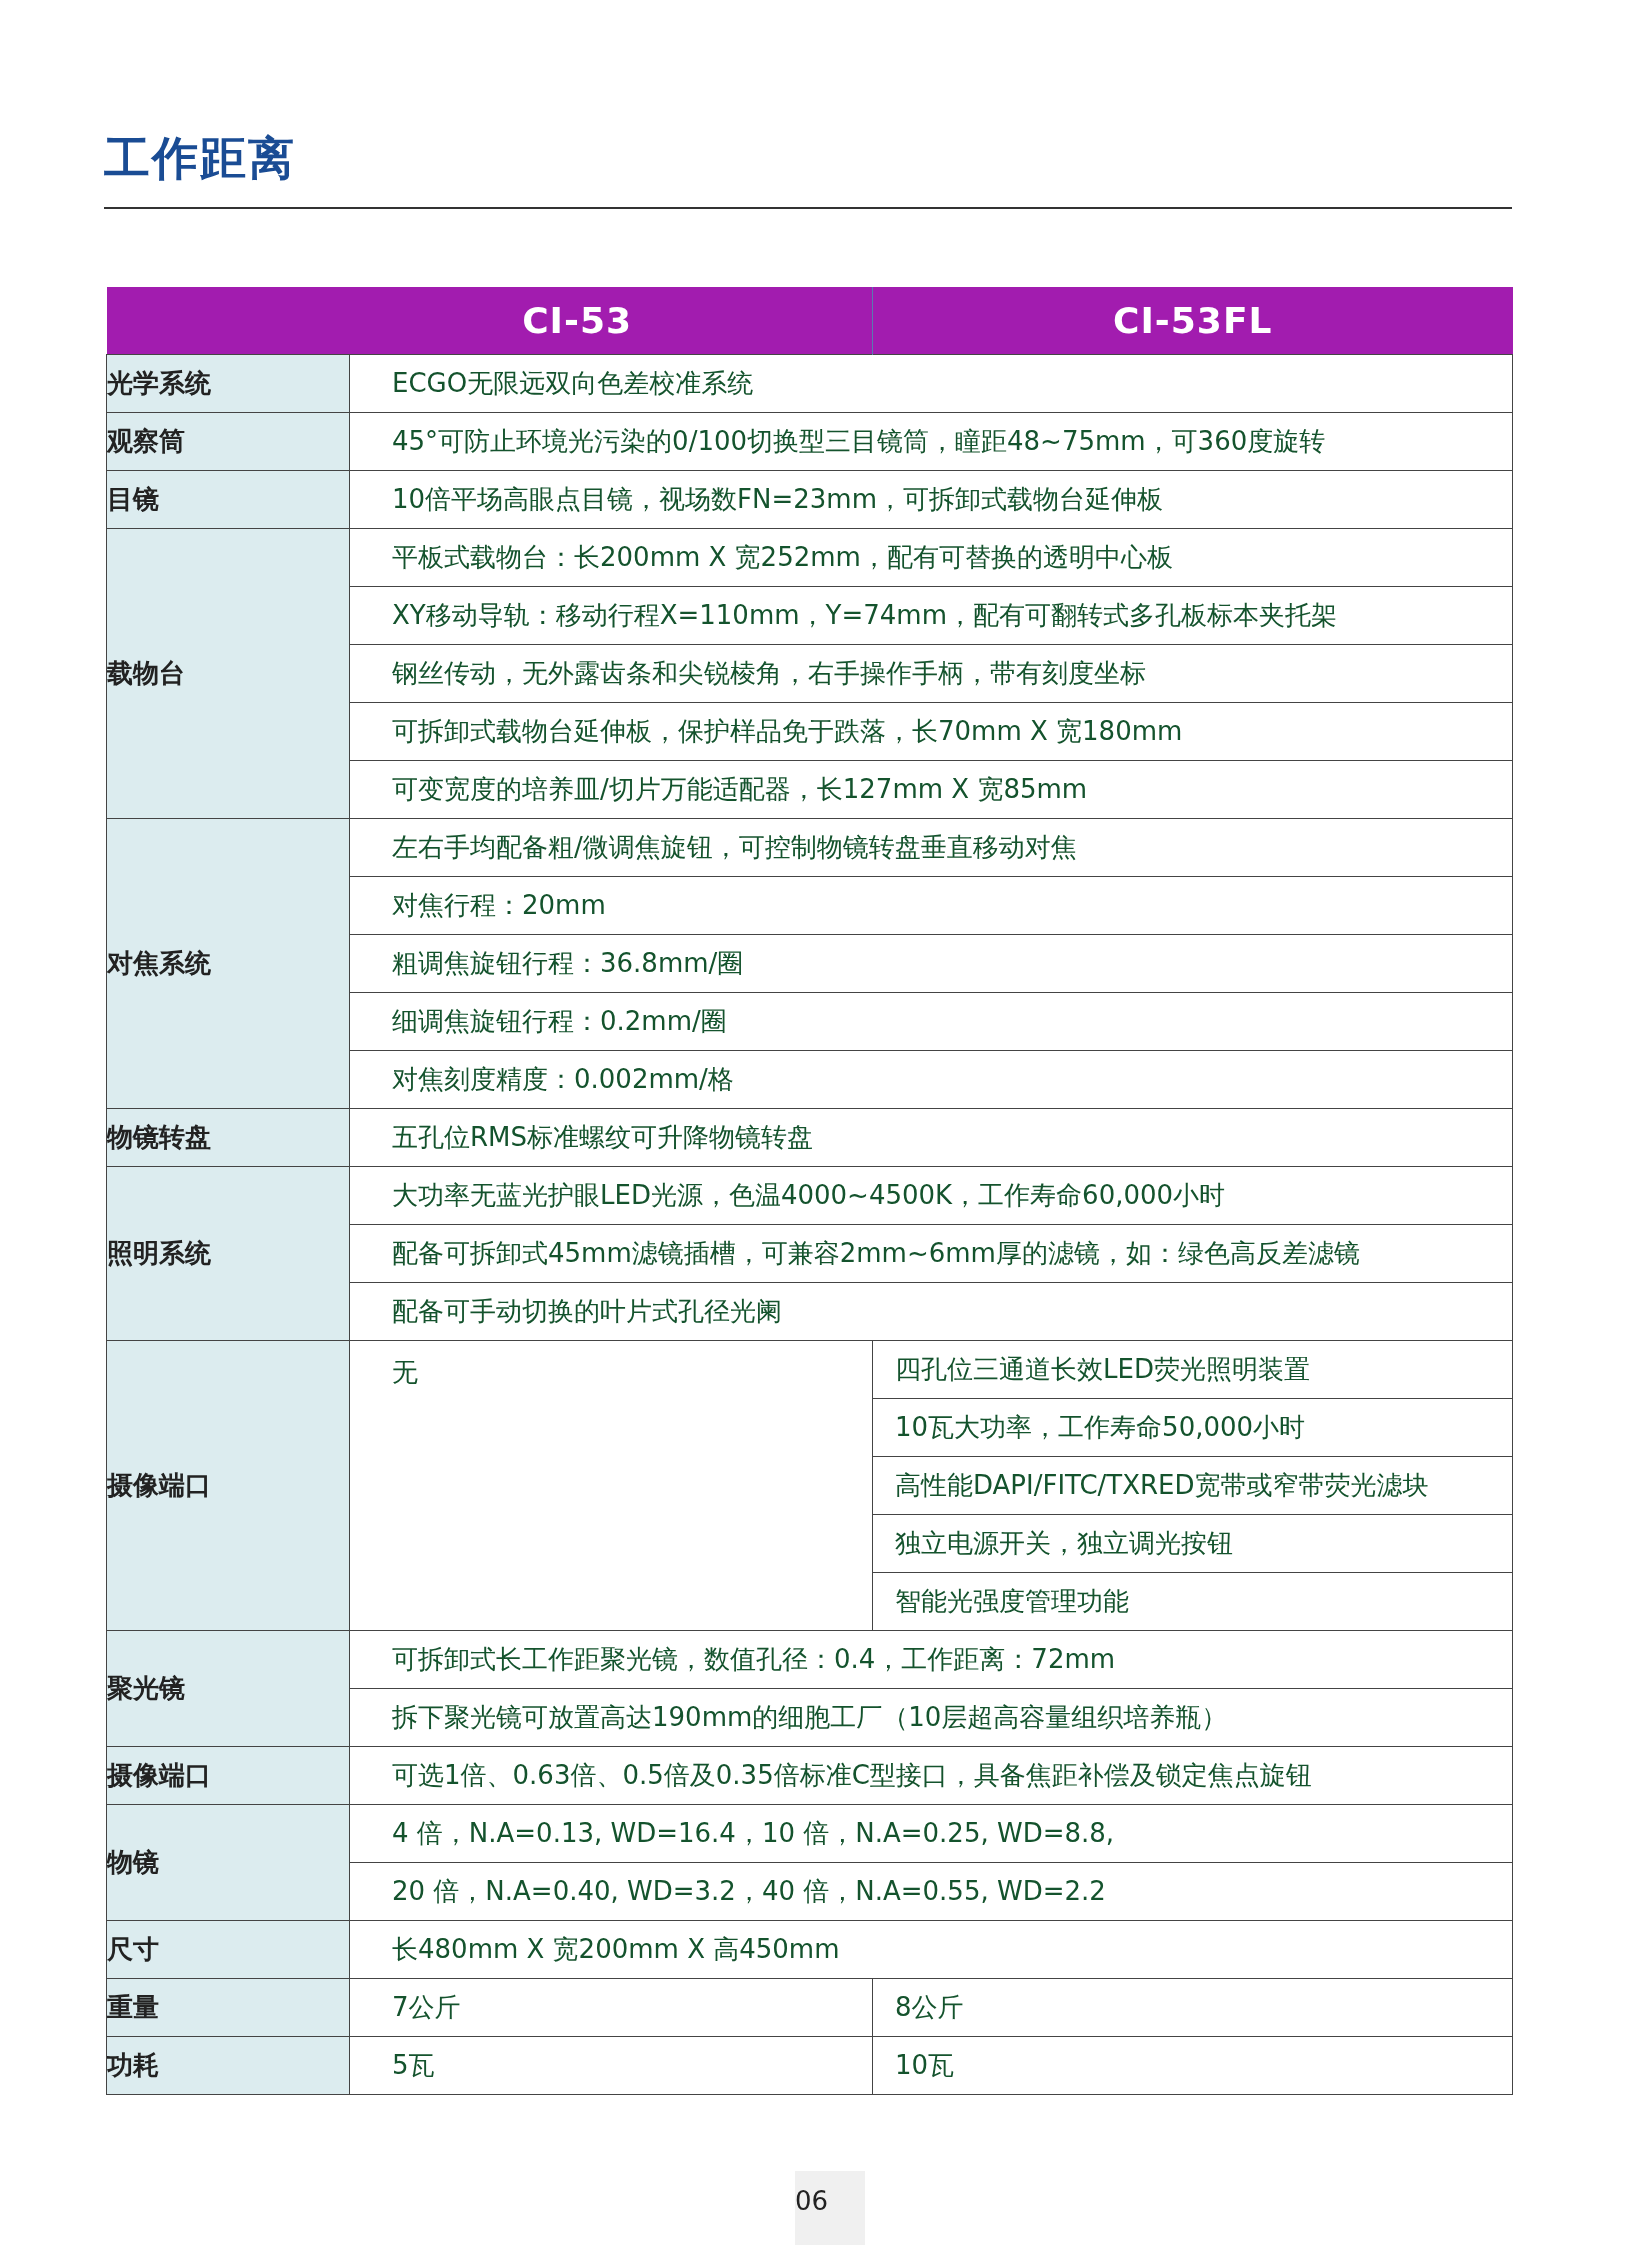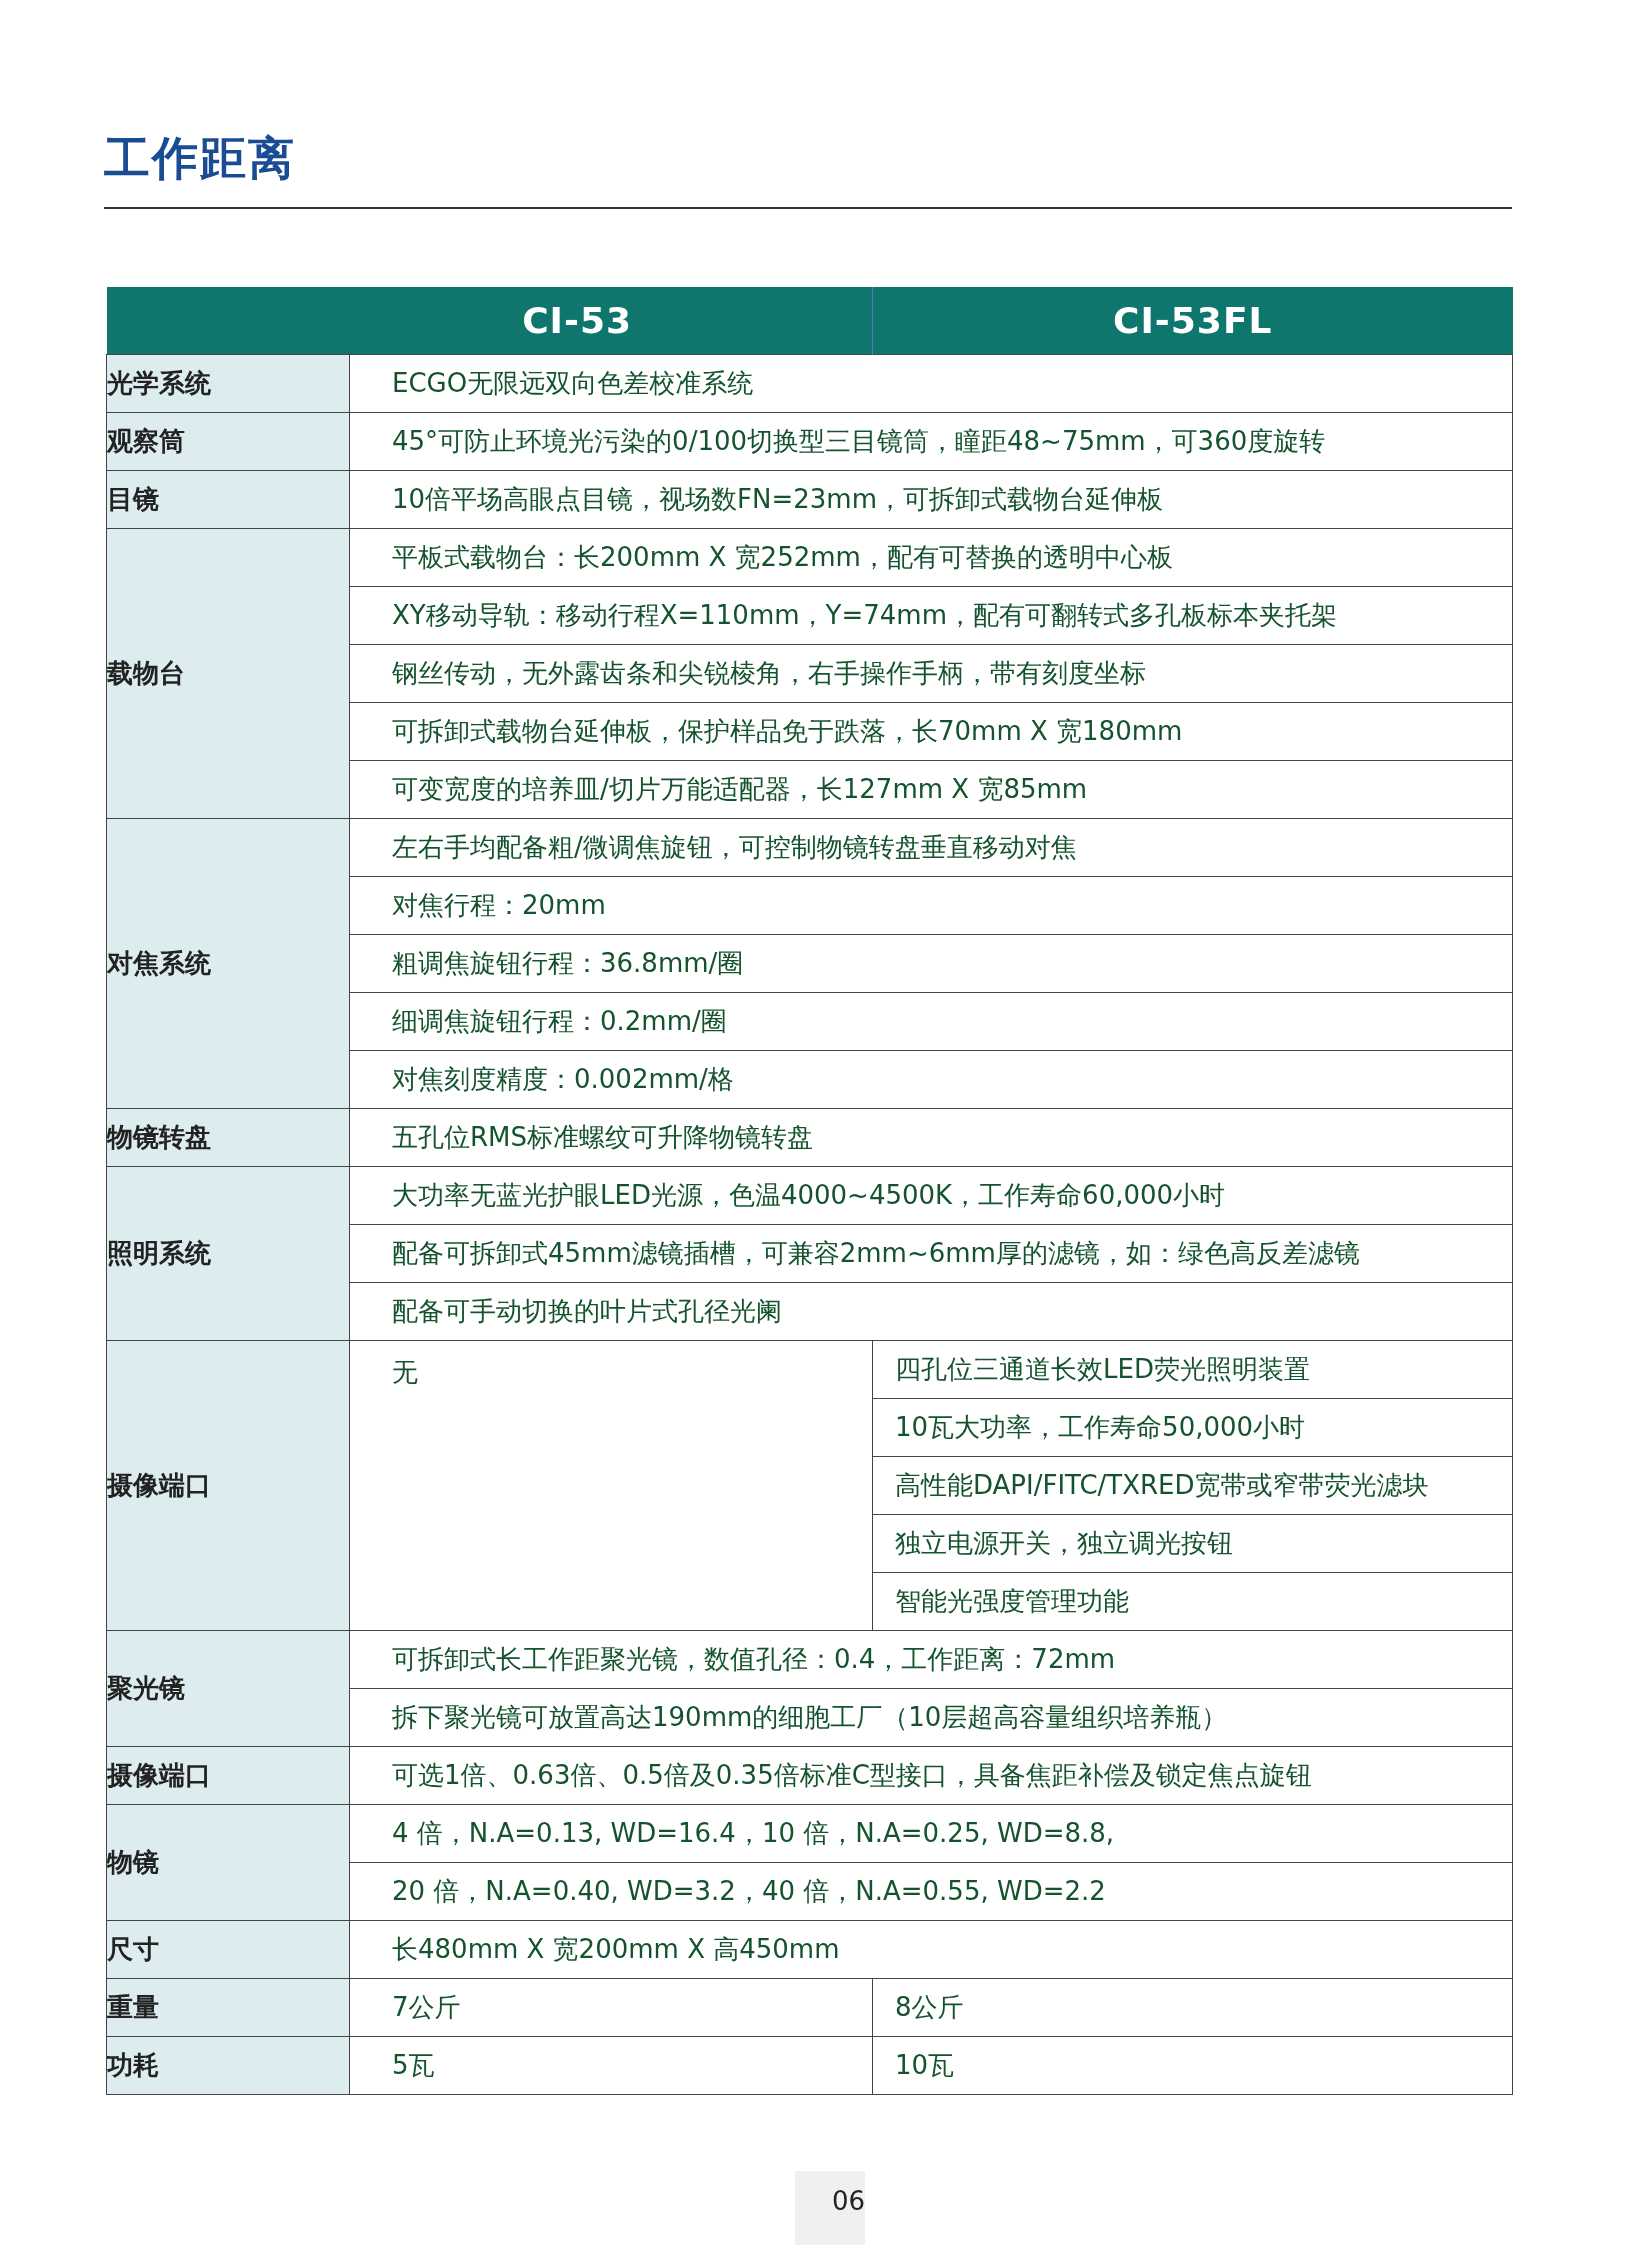--- a/index.html
+++ b/index.html
@@ -6,31 +6,31 @@
   body { width:1651px; height:2245px; position:relative; overflow:hidden;
          font-family:"DejaVu Sans","Liberation Sans",sans-serif; color:#333333; }
   .title { position:absolute; left:104px; top:128px; font-size:46px; font-weight:bold;
            color:#1a4c94; letter-spacing:2px; line-height:60px; }
   .rule { position:absolute; left:104px; top:207px; width:1408px; height:2px; background:#333; }
   table.spec { position:absolute; left:106px; top:287px; width:1406px; border-collapse:collapse;
                table-layout:fixed; }
   table.spec col.c0 { width:243px; }
   table.spec col.c1 { width:523px; }
   table.spec col.c2 { width:640px; }
-  thead th { background:#0f766e; color:#ffffff; height:67px; font-size:36px; font-weight:bold;
+  thead th { background:#a21caf; color:#ffffff; height:67px; font-size:36px; font-weight:bold;
              border-left:1px solid #5b79b0; padding:0; letter-spacing:1px; }
   thead th:first-child { border-left:none; }
   tbody td { border:1.5px solid #444; height:57px; padding:0 0 0 42px; font-size:26px;
              color:#14532d; white-space:nowrap; overflow:hidden; vertical-align:middle; }
   tbody td.lbl { background:#dcecef; font-weight:bold; color:#222; padding:0;
                  text-align:left; font-size:26px; padding-right:40px; }
   tbody td.fl { padding-left:22px; }
   tbody td.top { vertical-align:top; padding-top:14px; }
   .pageno { position:absolute; left:795px; top:2171px; width:70px; height:74px;
-            background:#f0f0f0; text-align:right; font-size:26px; color:#222; line-height:60px; }
+            background:#f0f0f0; text-align:left; font-size:26px; color:#222; line-height:60px; }
 </style>
 </head>
 <body>
 
 <div class="title">工作距离</div>
 <div class="rule"></div>
 
 <table class="spec">
   <colgroup>
       <col class="c0">

